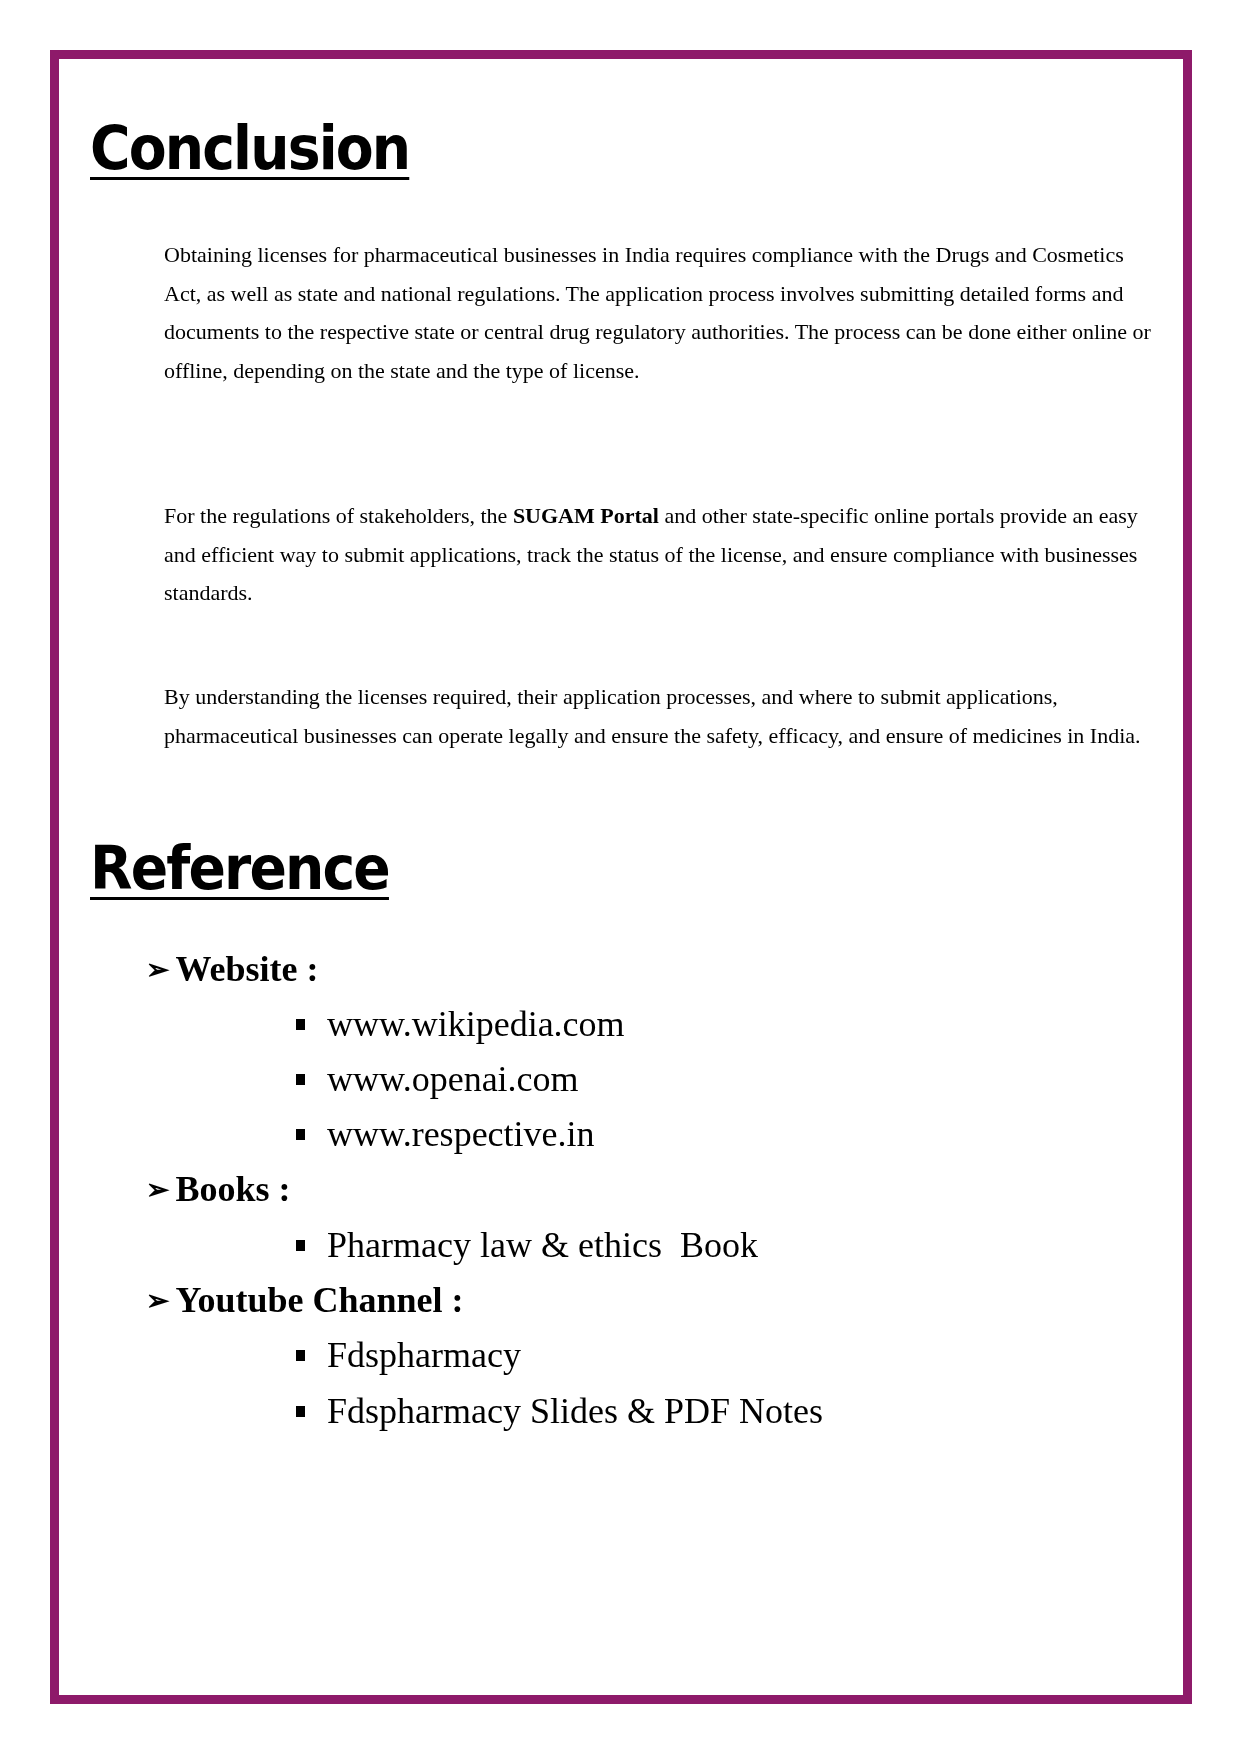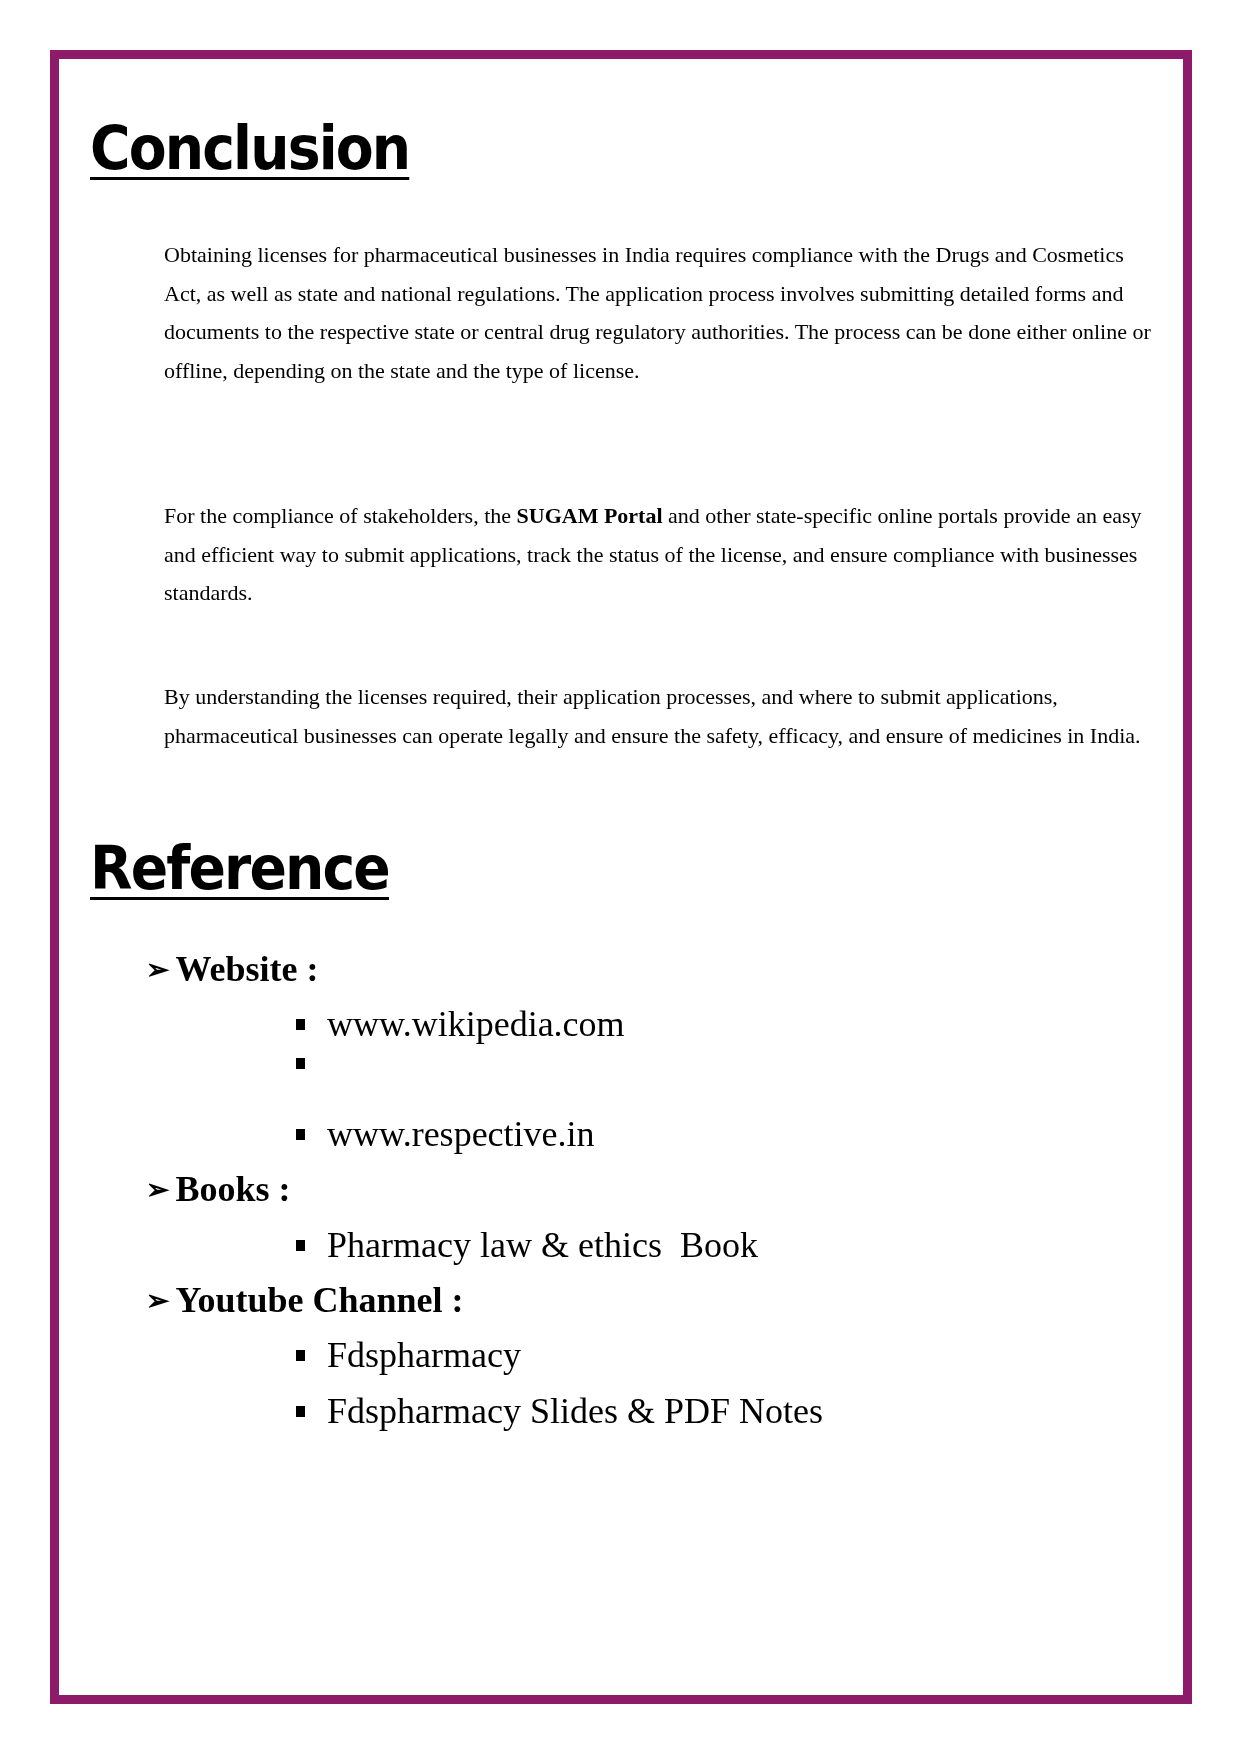--- a/index.html
+++ b/index.html
@@ -45,36 +45,37 @@
 </style>
 </head>
 <body>
 
 <div class="page-border"></div>
 
 <div class="heading" style="top:118px;">Conclusion</div>
 
 <p class="para" style="top:236px;">Obtaining licenses for pharmaceutical businesses in India requires compliance with the Drugs and Cosmetics Act, as well as state and national regulations. The application process involves submitting detailed forms and documents to the respective state or central drug regulatory authorities. The process can be done either online or offline, depending on the state and the type of license.</p>
 
-<p class="para" style="top:497px;"><span>For the compliance of stakeholders, the </span><b>SUGAM Portal</b><span> and other state-specific online portals provide an easy and efficient way to submit applications, track the status of the license, and ensure compliance with businesses standards.</span></p>
+<p class="para" style="top:497px;"><span>For the regulations of stakeholders, the </span><b>SUGAM Portal</b><span> and other state-specific online portals provide an easy and efficient way to submit applications, track the status of the license, and ensure compliance with businesses standards.</span></p>
 
 <p class="para" style="top:678px;">By understanding the licenses required, their application processes, and where to submit applications, pharmaceutical businesses can operate legally and ensure the safety, efficacy, and ensure of medicines in India.</p>
 
 <div class="heading" style="top:838px;">Reference</div>
 
 <div class="ref-cat" style="top:948px;">
   <span class="arrow">➢</span>
   <span>Website :</span>
 </div>
 <div class="ref-item" style="top:1003px;">
   <span class="bullet"></span>
   <span>www.wikipedia.com</span>
 </div>
 <div class="ref-item" style="top:1058px;">
   <span class="bullet"></span>
+  <span>www.openai.com</span>
 </div>
 <div class="ref-item" style="top:1113px;">
   <span class="bullet"></span>
   <span>www.respective.in</span>
 </div>
 
 <div class="ref-cat" style="top:1168px;">
   <span class="arrow">➢</span>
   <span>Books :</span>
 </div>

